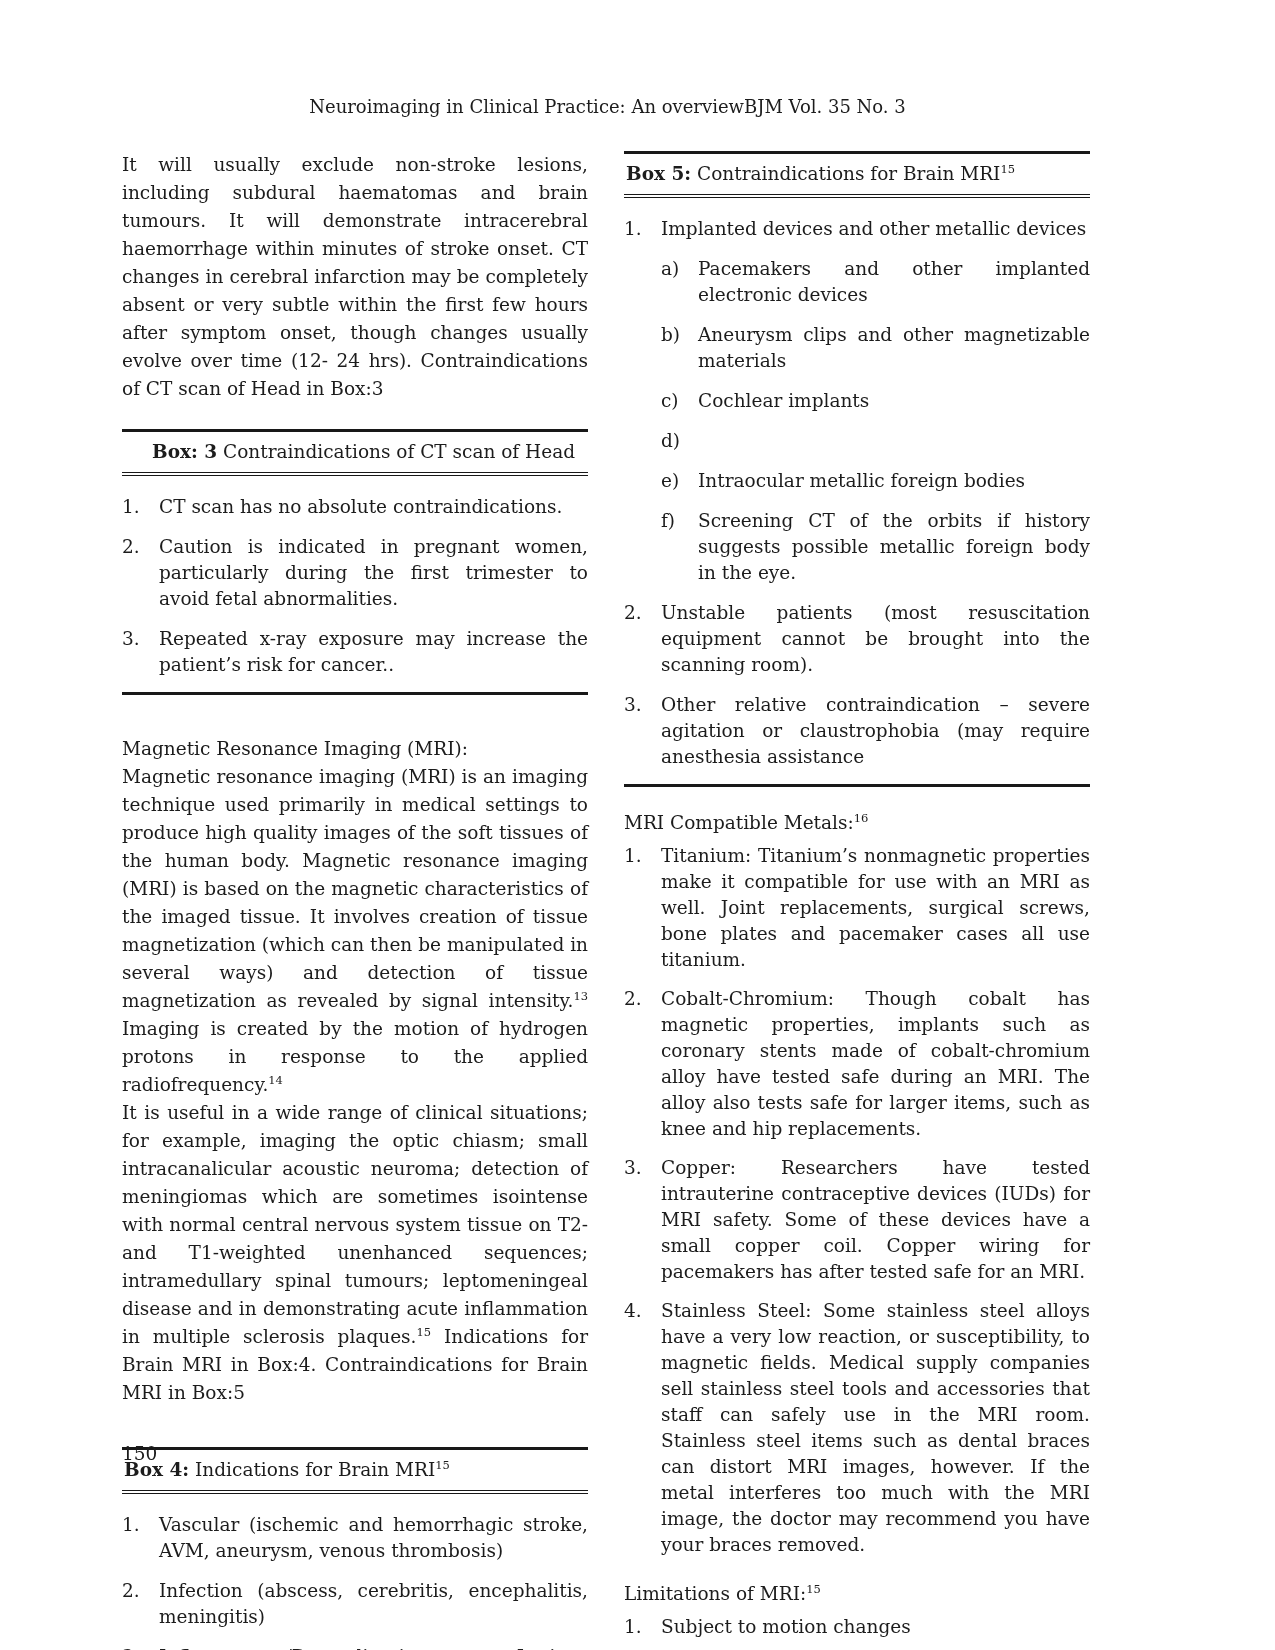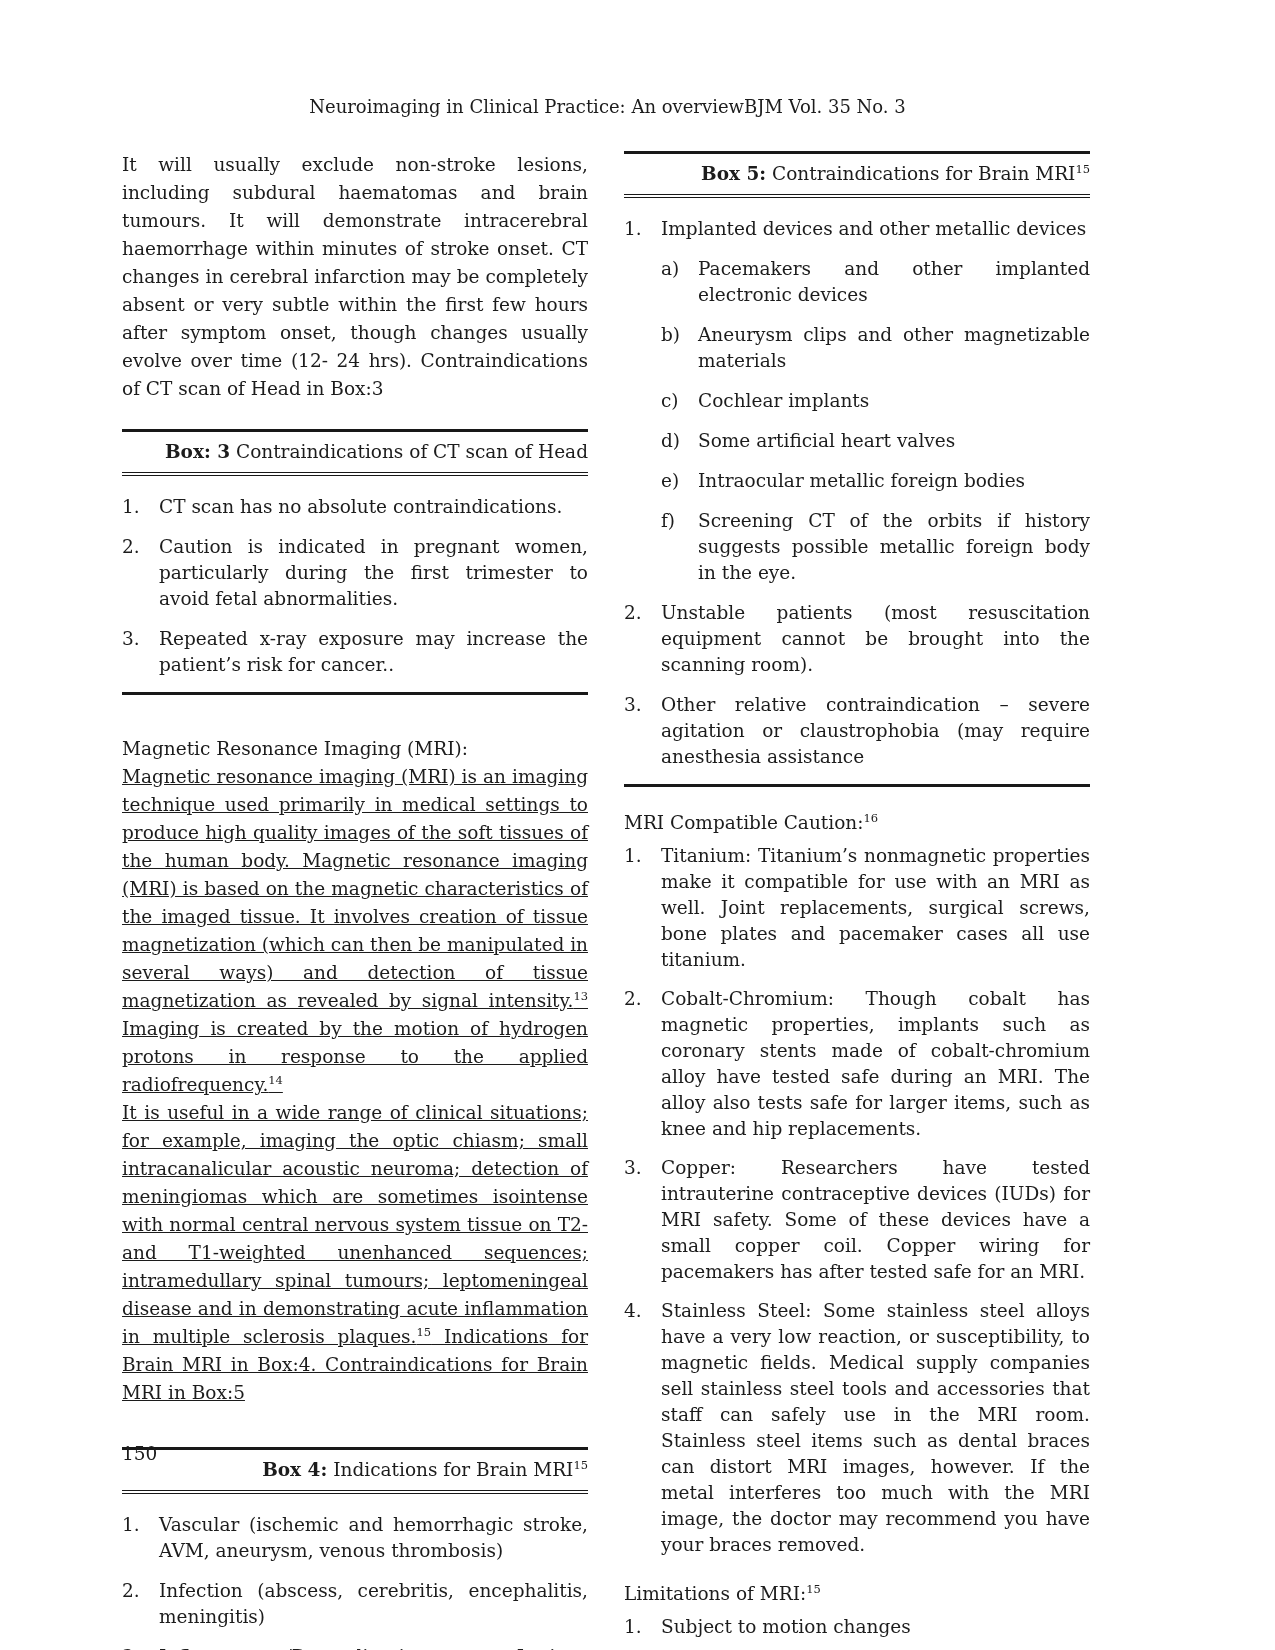--- a/index.html
+++ b/index.html
@@ -16,34 +16,33 @@
 
   .page-header {
     display: flex; justify-content: center;
     font-size: 18px; margin-bottom: 34px;
   }
 
   .columns { display: flex; gap: 36px; }
   .col { width: 466px; flex: 0 0 466px; }
 
   p.just { text-align: justify; margin: 0; line-height: 28px; }
-  .para-wide { line-height: 29.5px; text-decoration: underline; }
+  .para-wide { line-height: 29.5px; }
 
   sup { font-size: 0.62em; line-height: 0; vertical-align: super; }
 
   .section-heading { font-weight: normal; margin: 0; line-height: 28px; }
 
   
   .rbox { margin-top: 26px; }
   .box-header {
     border-top: 3px solid #181818;
     border-bottom: 4px double #181818;
     padding: 7px 0 7px 2px;
     line-height: 26px;
-    text-align: right;
   }
   .box-header.indented { padding-left: 30px; }
   .box-body { border-bottom: 3px solid #181818; padding: 4px 0 14px 0; }
 
   
   .li { display: flex; margin-top: 14px; line-height: 26px; }
   .li .num { flex: 0 0 37px; }
   .li .li-text { flex: 1; text-align: justify; }
   .li.sub { padding-left: 37px; }
   .li.sub .num { flex: 0 0 37px; }
@@ -145,21 +144,20 @@
           <div class="li sub">
             <span class="num">b)</span>
             <span class="li-text">Aneurysm clips and other magnetizable materials</span>
           </div>
           <div class="li sub">
             <span class="num">c)</span>
             <span class="li-text">Cochlear implants</span>
           </div>
           <div class="li sub">
             <span class="num">d)</span>
-            <span class="li-text">Some artificial heart valves</span>
           </div>
           <div class="li sub">
             <span class="num">e)</span>
             <span class="li-text">Intraocular metallic foreign bodies</span>
           </div>
           <div class="li sub">
             <span class="num">f)</span>
             <span class="li-text">Screening CT of the orbits if history suggests possible metallic foreign body in the eye.</span>
           </div>
           <div class="li">
@@ -168,21 +166,21 @@
           </div>
           <div class="li">
             <span class="num">3.</span>
             <span class="li-text">Other relative contraindication – severe agitation or claustrophobia (may require anesthesia assistance</span>
           </div>
         </div>
       </div>
 
       <div class="mt22">
         <p class="section-heading">
-          <span>MRI Compatible Caution:</span><sup>16</sup>
+          <span>MRI Compatible Metals:</span><sup>16</sup>
         </p>
         <div class="plain-list">
           <div class="li" style="margin-top:6px">
             <span class="num">1.</span>
             <span class="li-text">Titanium: Titanium’s nonmagnetic properties make it compatible for use with an MRI as well. Joint replacements, surgical screws, bone plates and pacemaker cases all use titanium.</span>
           </div>
           <div class="li">
             <span class="num">2.</span>
             <span class="li-text">Cobalt-Chromium: Though cobalt has magnetic properties, implants such as coronary stents made of cobalt-chromium alloy have tested safe during an MRI. The alloy also tests safe for larger items, such as knee and hip replacements.</span>
           </div>

